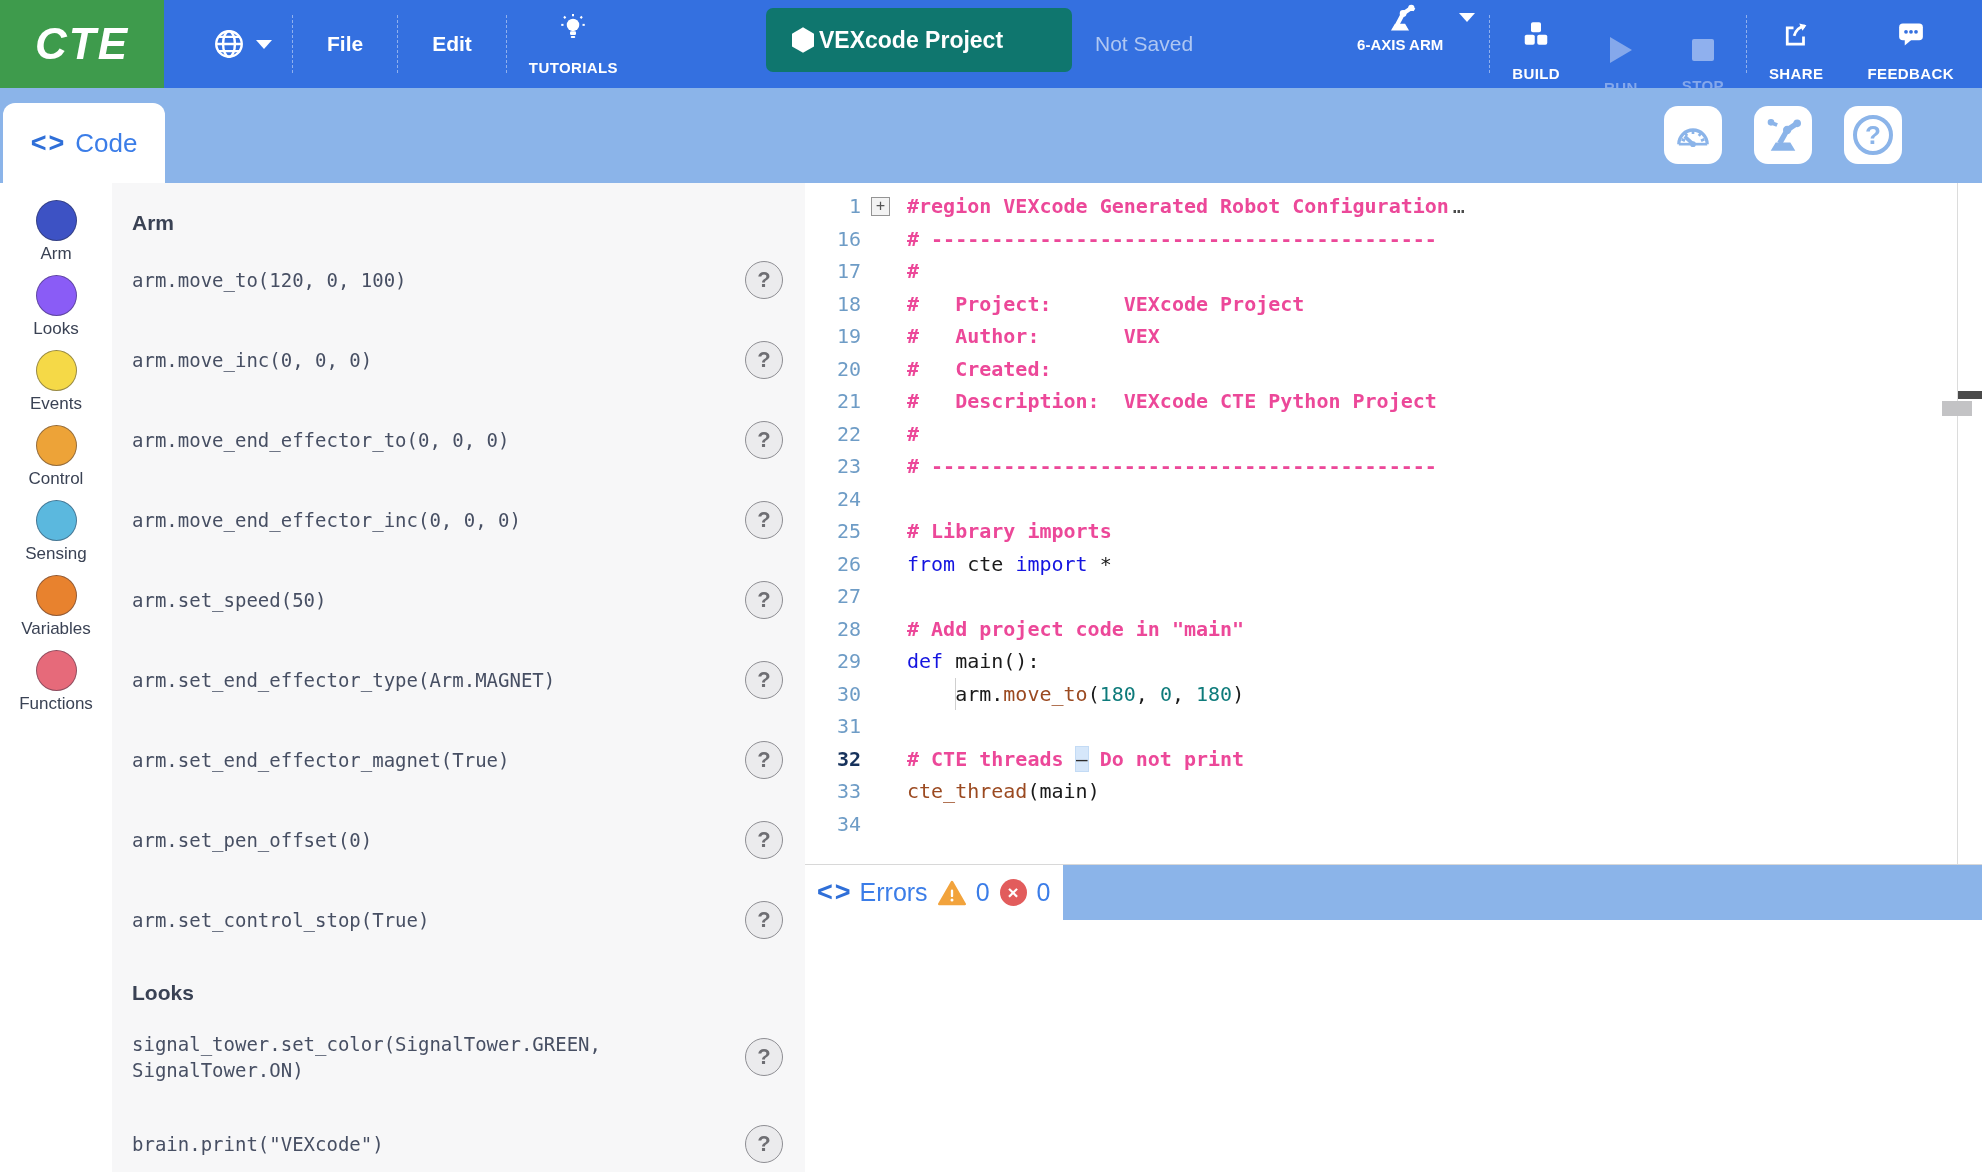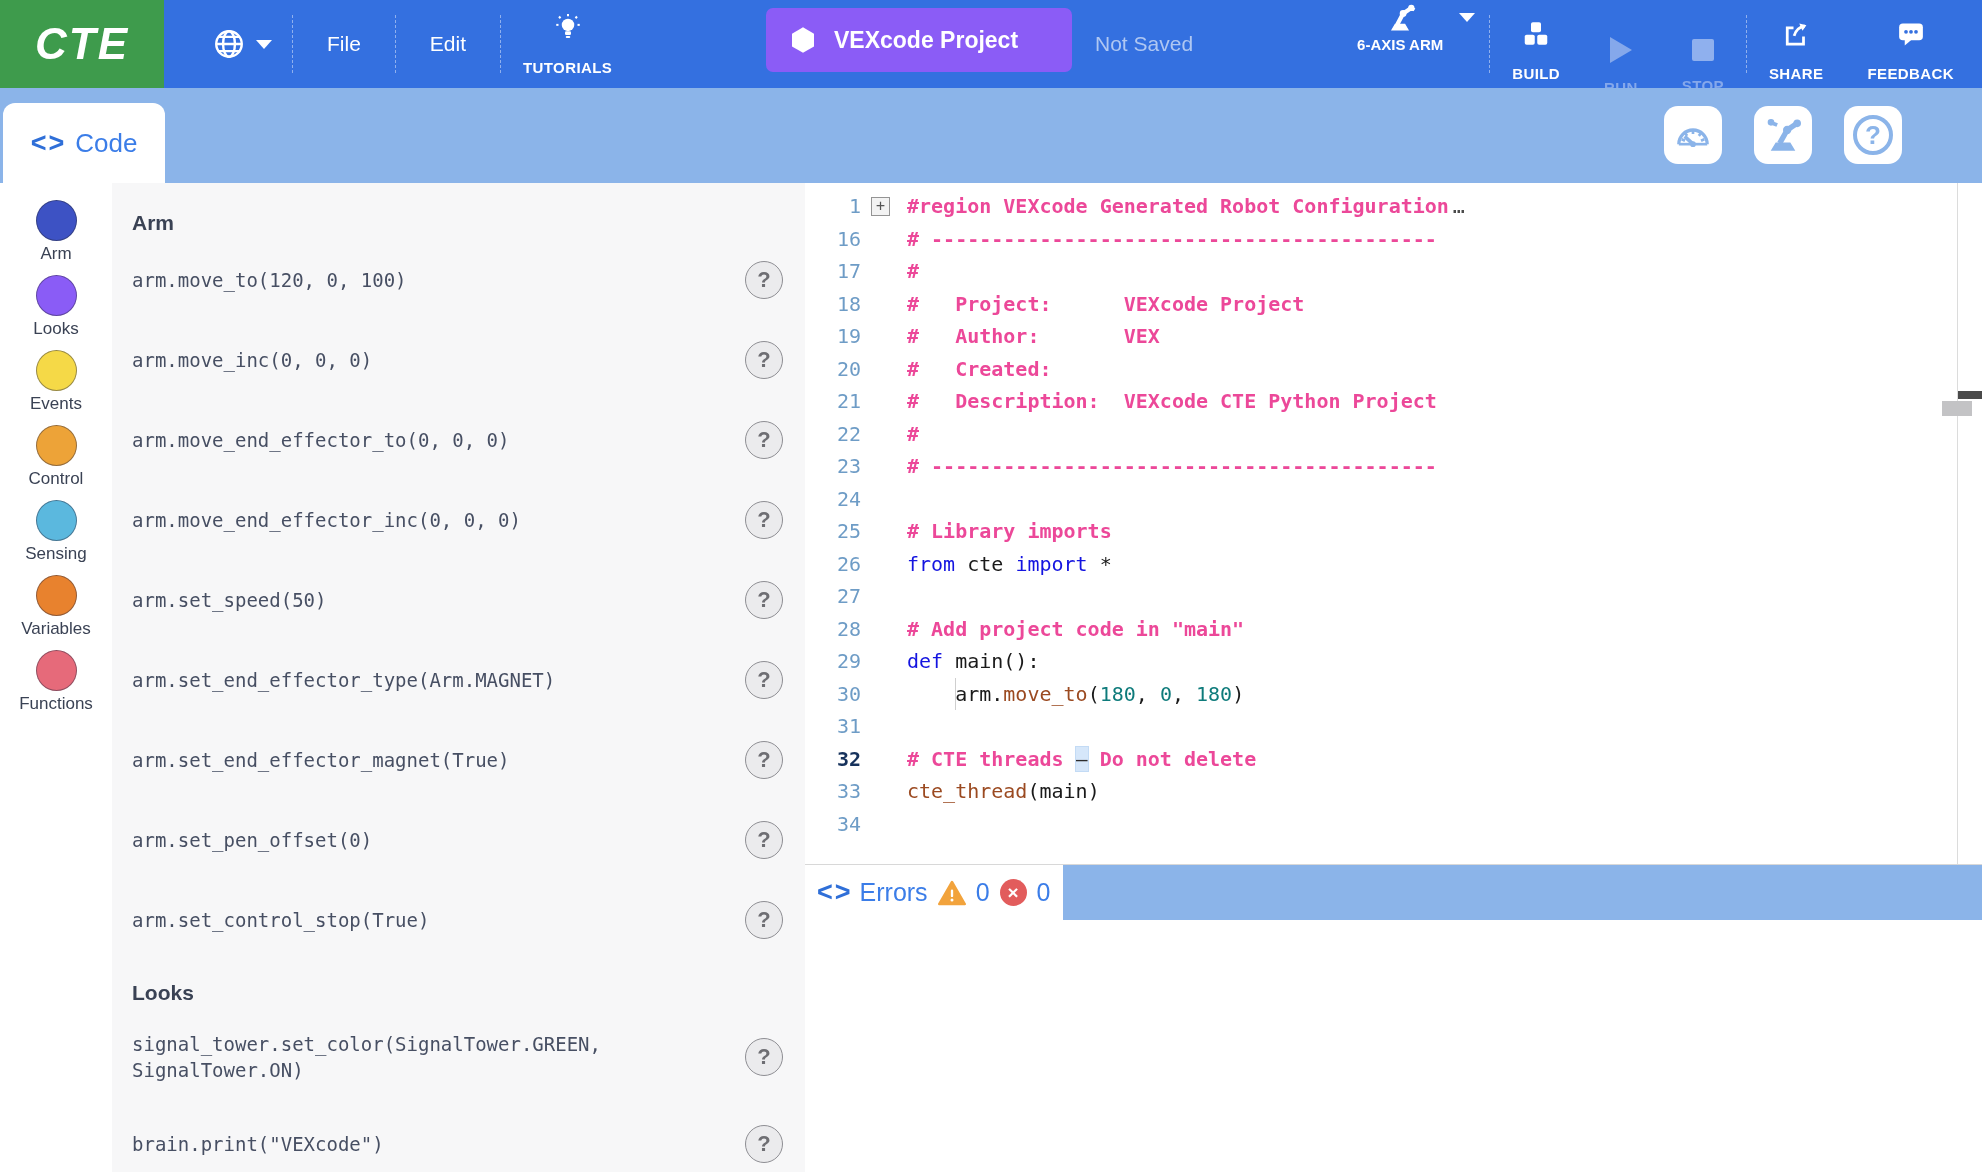--- a/index.html
+++ b/index.html
@@ -7,26 +7,26 @@
   body { font-family:"Liberation Sans", sans-serif; background:#fff; position:relative; }
 
   
   .topbar { position:absolute; left:0; top:0; width:1982px; height:88px; background:#3470E0; display:flex; align-items:stretch; }
   .logo { width:164px; height:88px; background:#3E9B4C; color:#fff; display:flex; align-items:center; justify-content:center;
           font-size:44px; font-weight:800; font-style:italic; letter-spacing:2px; }
   .menu-left { display:flex; align-items:center; }
   .globe-group { display:flex; align-items:center; gap:10px; margin-left:28px; padding:0 20px; }
   .caret { width:0; height:0; border-left:8px solid transparent; border-right:8px solid transparent; border-top:9px solid #fff; }
   .vsep { border-left:1px dashed rgba(255,255,255,0.45); height:58px; align-self:center; }
-  .menu-item { color:#fff; font-size:21px; padding:16px 34px; height:88px; display:flex; align-items:center; cursor:default; }
+  .menu-item { color:#fff; font-size:21px; padding:16px 34px; height:88px; display:flex; align-items:center; cursor:default;font-weight:bold; }
   .stack-btn { display:flex; flex-direction:column; align-items:center; justify-content:center; gap:16px; color:#fff; padding:16px 22px; height:100px; }
   .stack-btn .lbl { font-size:15px; font-weight:700; letter-spacing:0.4px; }
   .stack-btn.disabled { color:#85A8EB;margin-top:16px; }
-  .project-box { position:absolute; left:766px; top:8px; width:306px; height:64px; background:#8b5cf6; border-radius:7px;
-                 display:flex; align-items:center; gap:16px; padding:0 22px; }
+  .project-box { position:absolute; left:766px; top:8px; width:306px; height:64px; background:#0f766e; border-radius:7px;
+                 display:flex; align-items:center; gap:1px; padding:0 22px; }
   .project-name { color:#fff; font-size:23px; font-weight:600; }
   .not-saved { position:absolute; left:1095px; top:0; height:88px; display:flex; align-items:center; color:#AFC7F2; font-size:21px; }
   .right-cluster { position:absolute; right:6px; top:0; height:88px; display:flex; align-items:flex-start; }
   .device-block { display:flex; align-items:center; padding:0 14px; }
   .device-inner { display:flex; flex-direction:column; align-items:center; gap:2px; color:#fff; }
   .device-inner .lbl { font-size:15px; font-weight:700; }
   .device-caret { margin-left:16px; margin-top:-18px; }
   .play-tri { width:0; height:0; border-top:13px solid transparent; border-bottom:13px solid transparent; border-left:22px solid #85A8EB; }
   .stop-sq { width:22px; height:22px; background:#8FB0EE; border-radius:2px; }
 
@@ -409,21 +409,21 @@
             <span class="codetxt"><span class="guide"></span><span class="pl">    arm.</span><span class="fn">move_to</span><span class="pl">(</span><span class="nm">180</span><span class="pl">, </span><span class="nm">0</span><span class="pl">, </span><span class="nm">180</span><span class="pl">)</span></span>
           </div>
           <div class="cl">
             <span class="ln">31</span>
             <span class="foldslot"></span>
             <span class="codetxt"><span class="guide"></span></span>
           </div>
           <div class="cl">
             <span class="ln active">32</span>
             <span class="foldslot"></span>
-            <span class="codetxt"><span class="cm"># CTE threads </span><span class="hl">–</span><span class="cm"> Do not delete</span></span>
+            <span class="codetxt"><span class="cm"># CTE threads </span><span class="hl">–</span><span class="cm"> Do not print</span></span>
           </div>
           <div class="cl">
             <span class="ln">33</span>
             <span class="foldslot"></span>
             <span class="codetxt"><span class="fn">cte_thread</span><span class="pl">(main)</span></span>
           </div>
           <div class="cl">
             <span class="ln">34</span>
             <span class="foldslot"></span>
             <span class="codetxt"></span>

